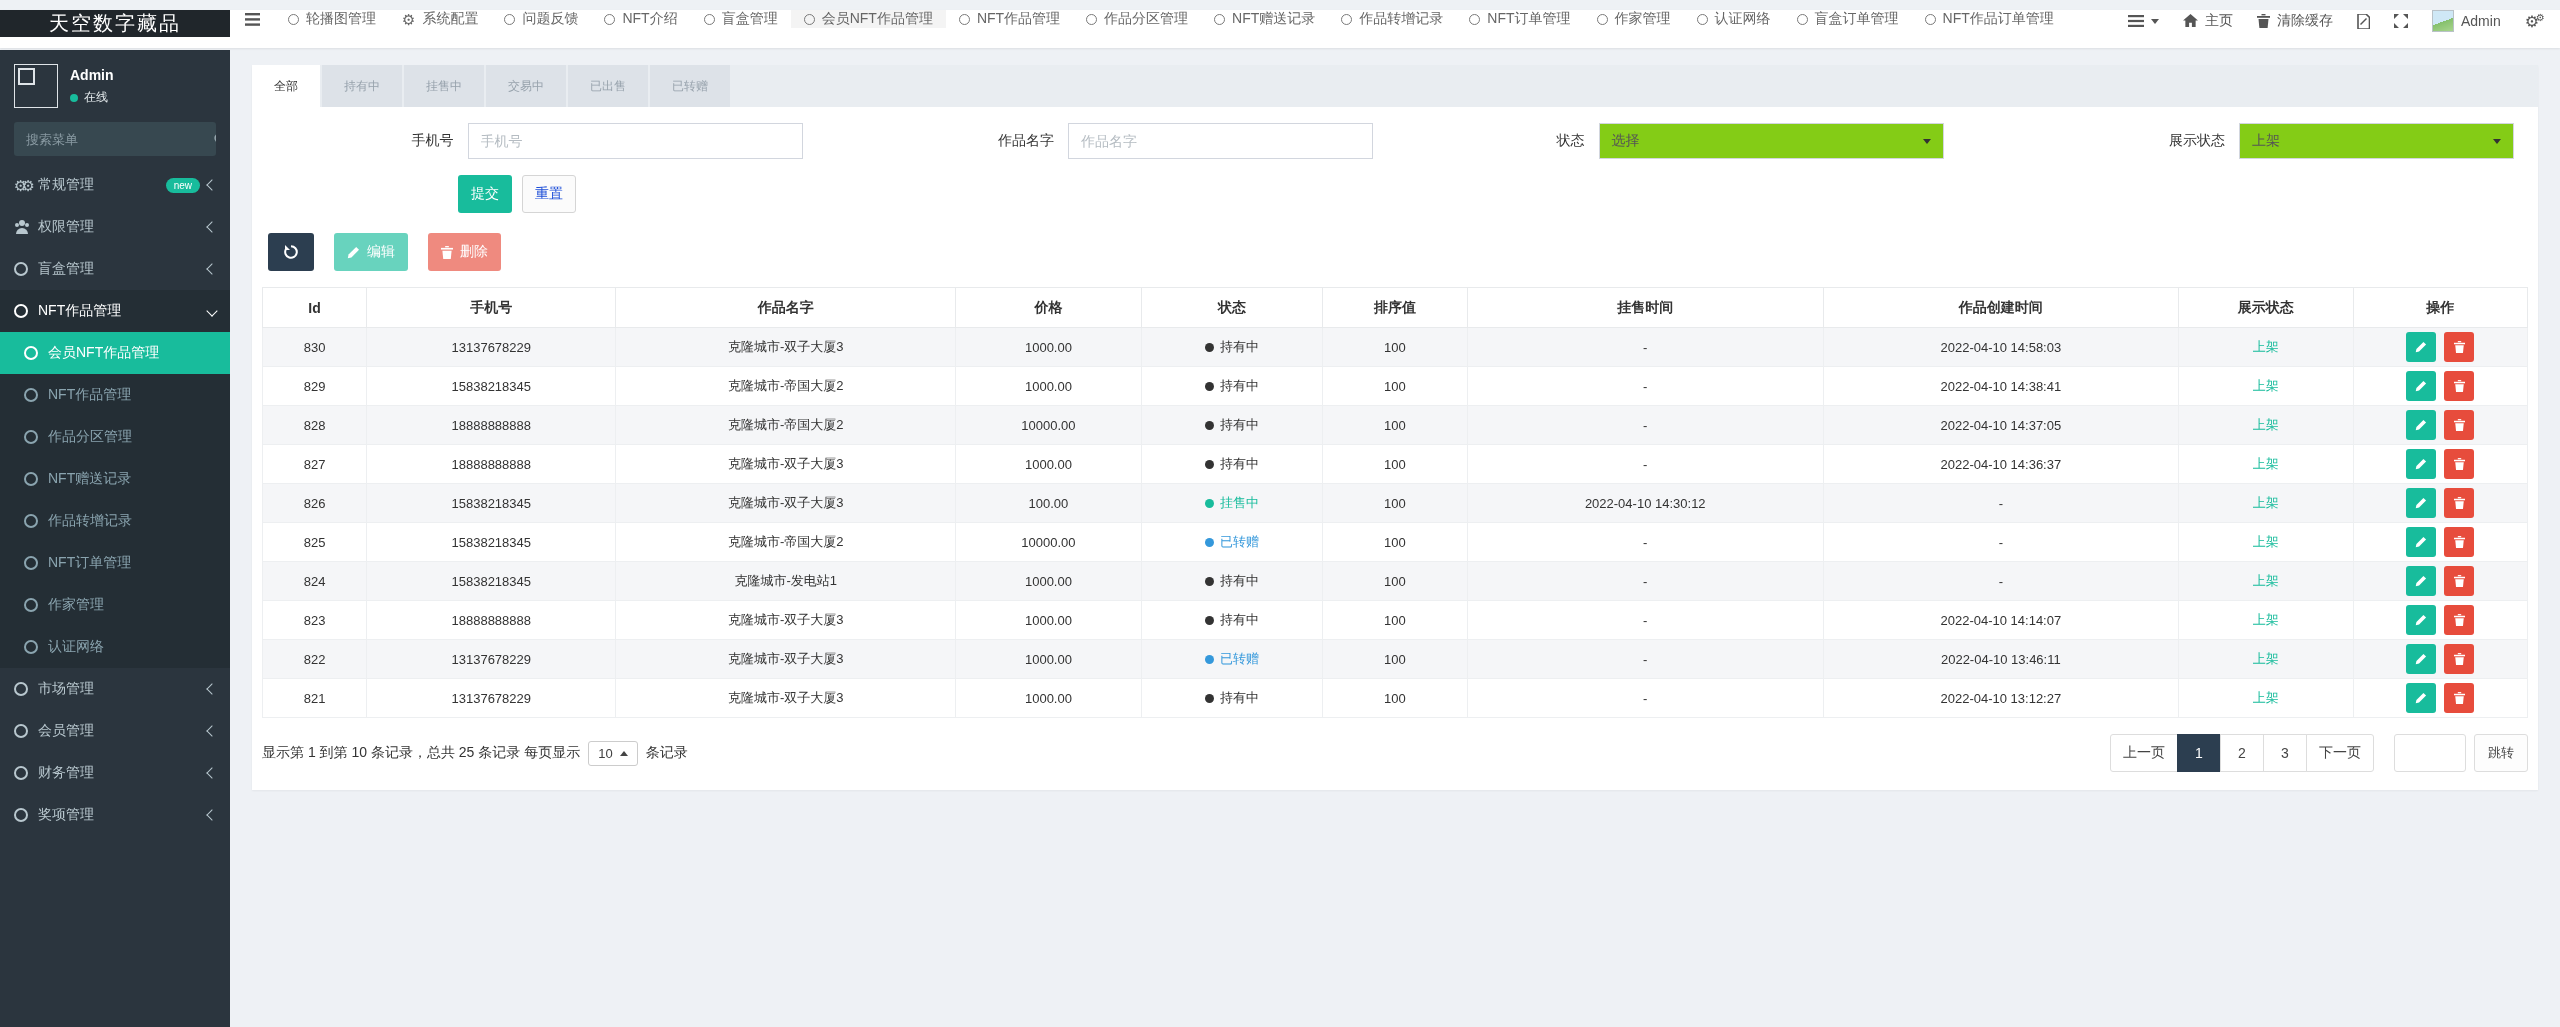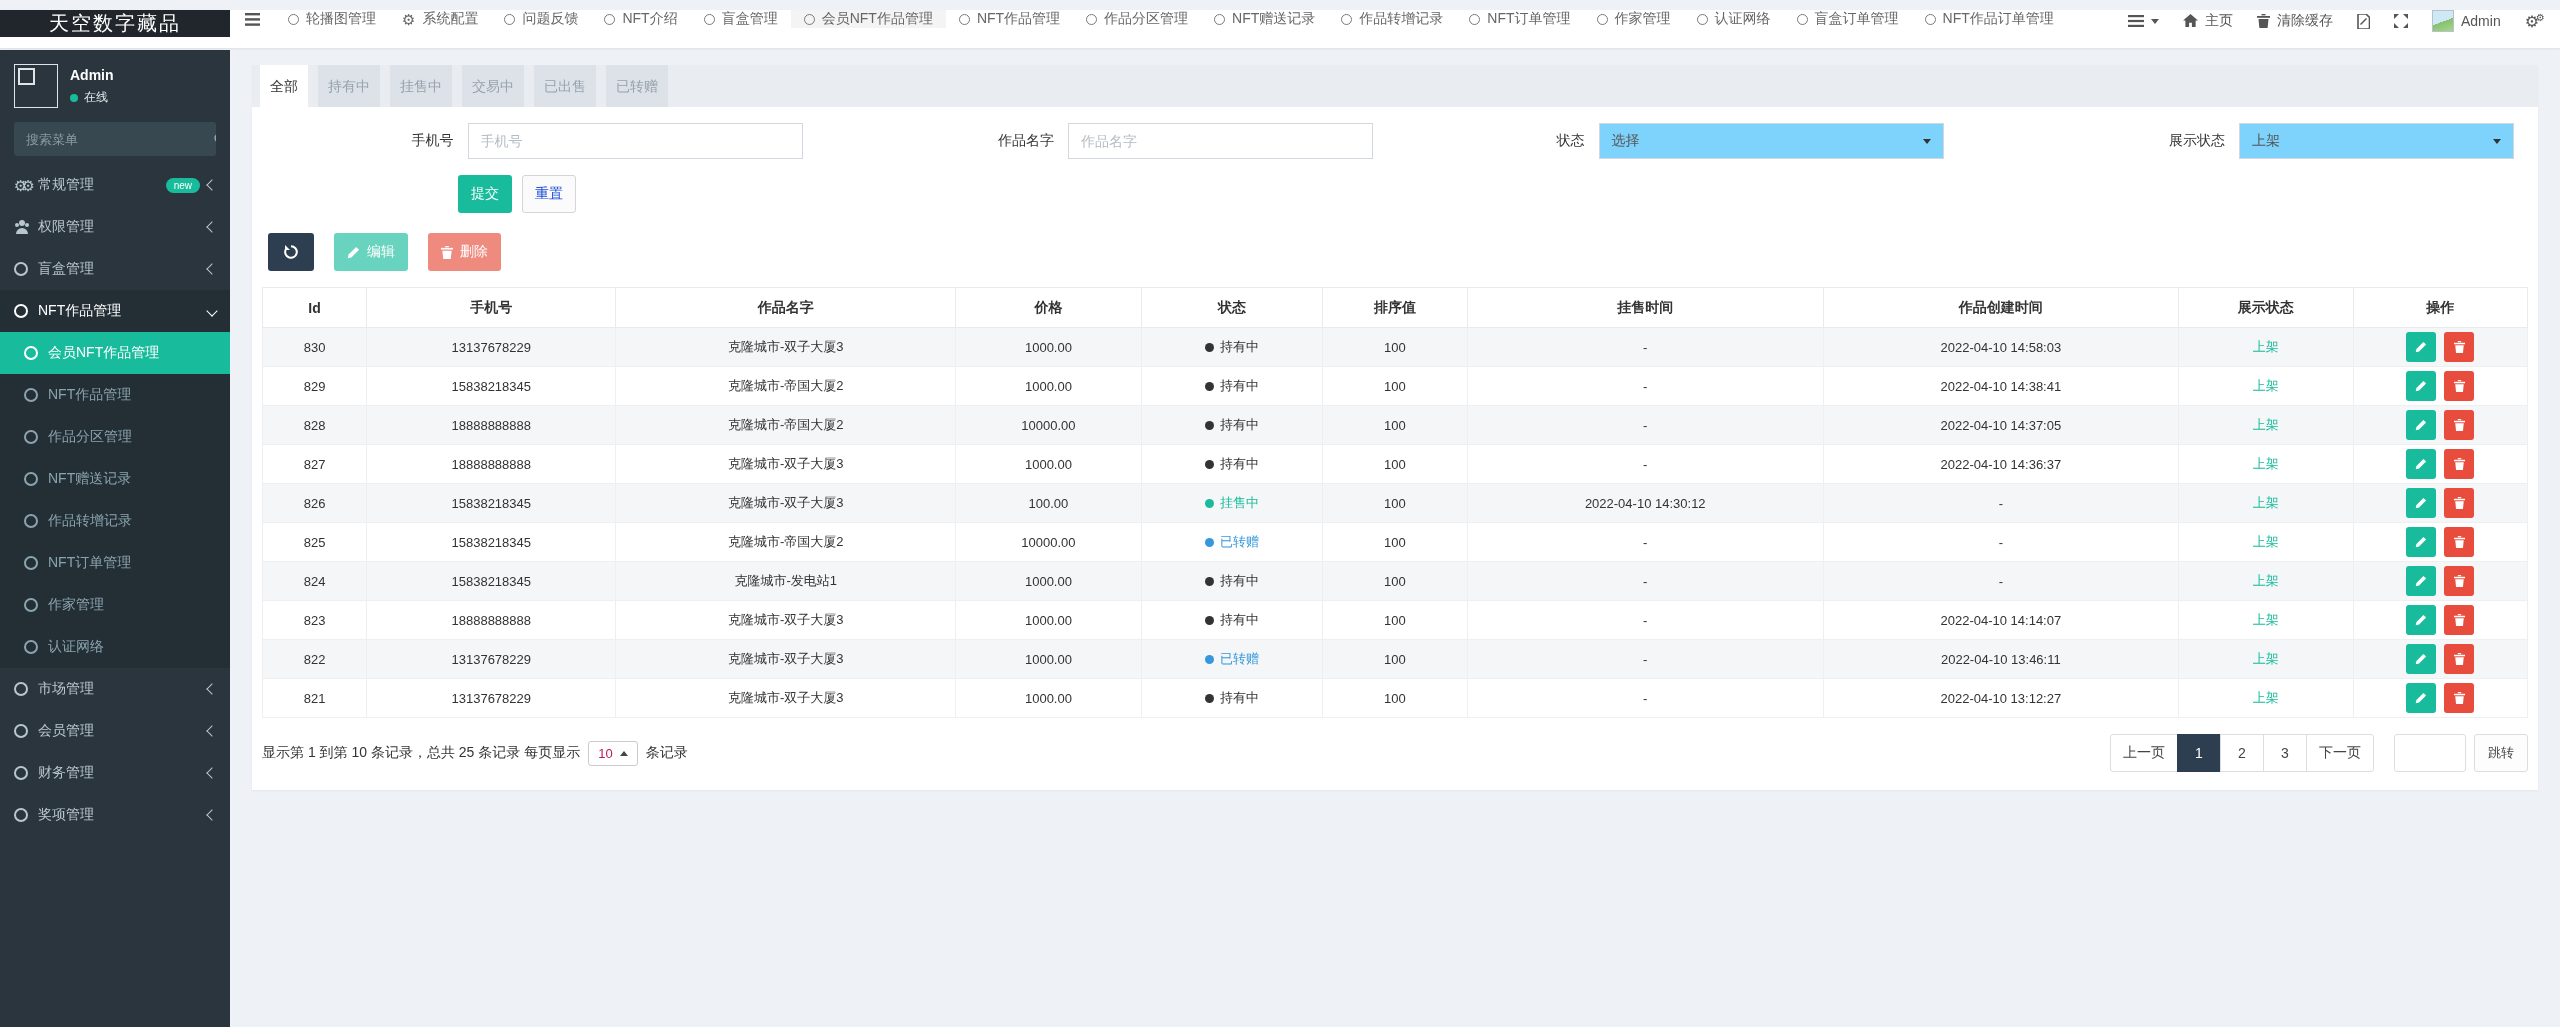--- a/index.html
+++ b/index.html
@@ -68,32 +68,32 @@
   .sbadge:empty { display:none; }
   .chev { width:8px; height:8px; border-right:1.6px solid currentColor; border-bottom:1.6px solid currentColor;
           flex:0 0 8px; }
   .chev.left { transform:rotate(135deg); }
   .chev.down { transform:rotate(45deg); }
 
   
   .main { margin-left:230px; padding:65px 22px 0; }
   .card { background:#fff; box-shadow:0 1px 2px rgba(0,0,0,.05); }
   .tabbar { display:flex; background:#e9edf1; }
-  .tab { height:42px; line-height:42px; padding:0 10px; font-size:14px; color:#97a2ac;
-         background:#dde2e8; margin-right:2px; cursor:pointer;margin-left:8px; }
+  .tab { height:42px; line-height:42px; padding:0 22px; font-size:12px; color:#97a2ac;
+         background:#dde2e8; margin-right:2px; cursor:pointer; }
   .tab.active { background:#fff; color:#333; }
   .card-body { padding:16px 10px 18px;border-radius:9px; }
 
   .filter-grid { display:grid; grid-template-columns:repeat(4,1fr); column-gap:30px; padding-right:14px; }
   .fcell { display:flex; align-items:center; justify-content:flex-end; gap:14px; }
   .flabel { font-size:14px; color:#333; white-space:nowrap; }
   .finput { height:36px; border:1px solid #d2d6de; padding:0 12px; font-size:14px; color:#555;
             font-family:inherit; outline:none; }
   .finput::placeholder { color:#b5bcc2; }
-  .fselect { height:36px; border:1px solid #d2d6de; background:#7dd3fc; display:flex; align-items:center;
+  .fselect { height:36px; border:1px solid #d2d6de; background:#84cc16; display:flex; align-items:center;
              justify-content:space-between; padding:0 12px; font-size:14px; color:#555; cursor:pointer; }
   .sel-caret { width:0; height:0; border:4px solid transparent; border-top:5px solid #333; margin-top:5px; }
   .w335{width:335px}.w305{width:305px}.w345{width:345px}.w275{width:275px}
 
   .btn-row { margin:16px 0 0 196px; display:flex; gap:10px; }
   .btn { border:none; font-size:14px; border-radius:3px; cursor:pointer; font-family:inherit; }
   .btn-submit { background:#18bc9c; color:#fff; padding:9px 13px; }
   .btn-reset { background:#fbfbfb; color:#1d4ed8; border:1px solid #d5d5d5; padding:9px 12px; }
 
   .toolbar { display:flex; gap:20px; margin:20px 6px 0; }
@@ -118,21 +118,21 @@
   .st-gift { color:#3498db; }
   .disp-link { color:#18bc9c; cursor:pointer; }
   .act-btn { display:inline-flex; width:30px; height:30px; border-radius:3px; align-items:center;
              justify-content:center; border:none; cursor:pointer; vertical-align:middle; }
   .act-edit { background:#18bc9c; margin-right:4px; }
   .act-del { background:#e74c3c; }
 
   .table-footer { display:flex; align-items:center; margin-top:16px; font-size:14px; color:#333; }
   .summary { display:flex; align-items:center; gap:8px; }
   .per-page { display:inline-flex; align-items:center; gap:7px; border:1px solid #ccc; border-radius:3px;
-              background:#fff; padding:4px 9px; font-size:13px; color:#be185d; cursor:pointer; }
+              background:#fff; padding:4px 9px; font-size:13px; color:#404040; cursor:pointer; }
   .caret-up { width:0; height:0; border:4px solid transparent; border-bottom:5px solid #444; margin-bottom:4px; }
   .pager { margin-left:auto; display:flex; align-items:center; }
   .pgroup { display:flex; }
   .pbtn { min-width:44px; height:38px; padding:0 12px; background:#fff; border:1px solid #ddd;
           margin-left:-1px; font-size:14px; color:#444; display:flex; align-items:center;
           justify-content:center; cursor:pointer; }
   .pgroup .pbtn:first-child { border-radius:3px 0 0 3px; margin-left:0; }
   .pgroup .pbtn:last-child { border-radius:0 3px 3px 0; }
   .pbtn.active { background:#2c3e50; border-color:#2c3e50; color:#fff; }
   .jump-input { width:72px; height:38px; border:1px solid #ddd; border-radius:3px; margin-left:20px;

